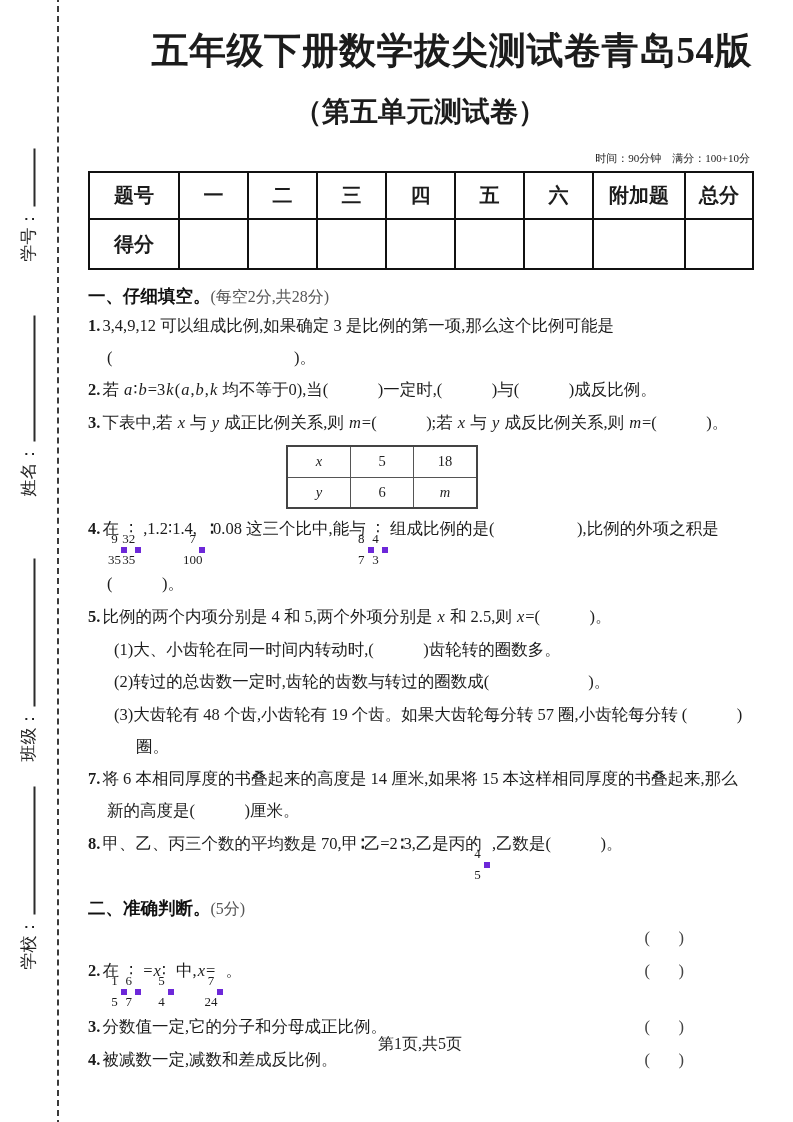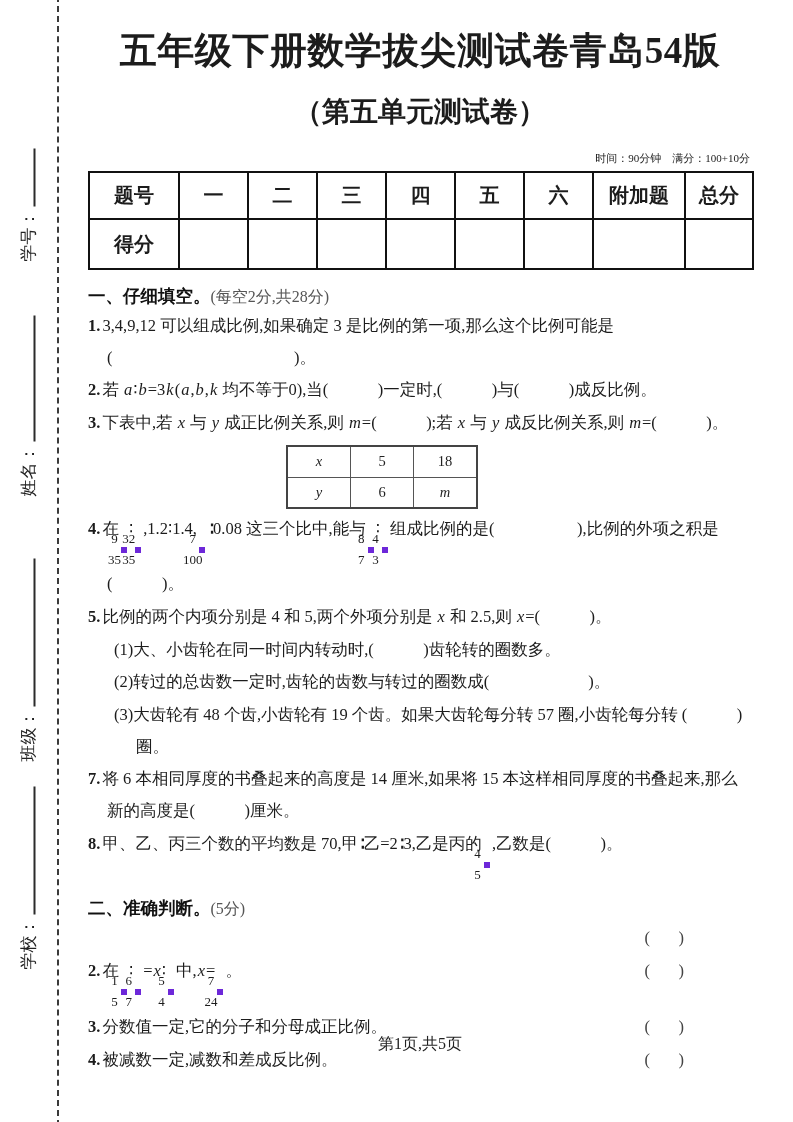--- a/index.html
+++ b/index.html
@@ -10,21 +10,21 @@
   .seal-dash{position:absolute;left:57px;top:-4px;height:1130px;width:0;border-left:2.5px dashed #3a3a3a;}
   .seal-unit{position:absolute;display:flex;align-items:flex-end;transform:rotate(-90deg);font-size:17px;color:#222;white-space:nowrap;}
   .seal-unit .fill-line{border-bottom:2px solid #2b2b2b;height:2px;margin-bottom:4px;margin-left:4px;}
   .su1{width:116px;top:192px;left:-30px;}
   .su2{width:184px;top:393px;left:-64px;}
   .su3{width:206px;top:647px;left:-75px;}
   .su4{width:186px;top:865px;left:-65px;}
 
   
   .main{position:absolute;left:88px;top:0;width:664px;}
-  h1.title{margin:26px 0 0;font-size:37px;font-weight:700;text-align:center;letter-spacing:0.5px;white-space:nowrap;}
+  h1.title{margin:26px 0 0;font-size:37px;font-weight:700;text-align:right;letter-spacing:0.5px;white-space:nowrap;}
   h2.subtitle{margin:17px 0 0;font-size:28px;font-weight:700;text-align:center;}
   .meta{margin:20px 2px 5px 0;text-align:right;font-size:11px;}
 
   table.score{width:100%;border-collapse:collapse;table-layout:fixed;}
   table.score td{border:2px solid #111;text-align:center;font-size:20px;font-weight:700;padding:0;}
   table.score tr.hd td{height:45px;}
   table.score tr.sc td{height:48px;}
 
   .sec-head{margin:14px 0 2px;font-size:17.5px;}
   .sec-title{font-family:"Liberation Sans","DejaVu Sans",sans-serif;font-weight:700;color:#111;}

